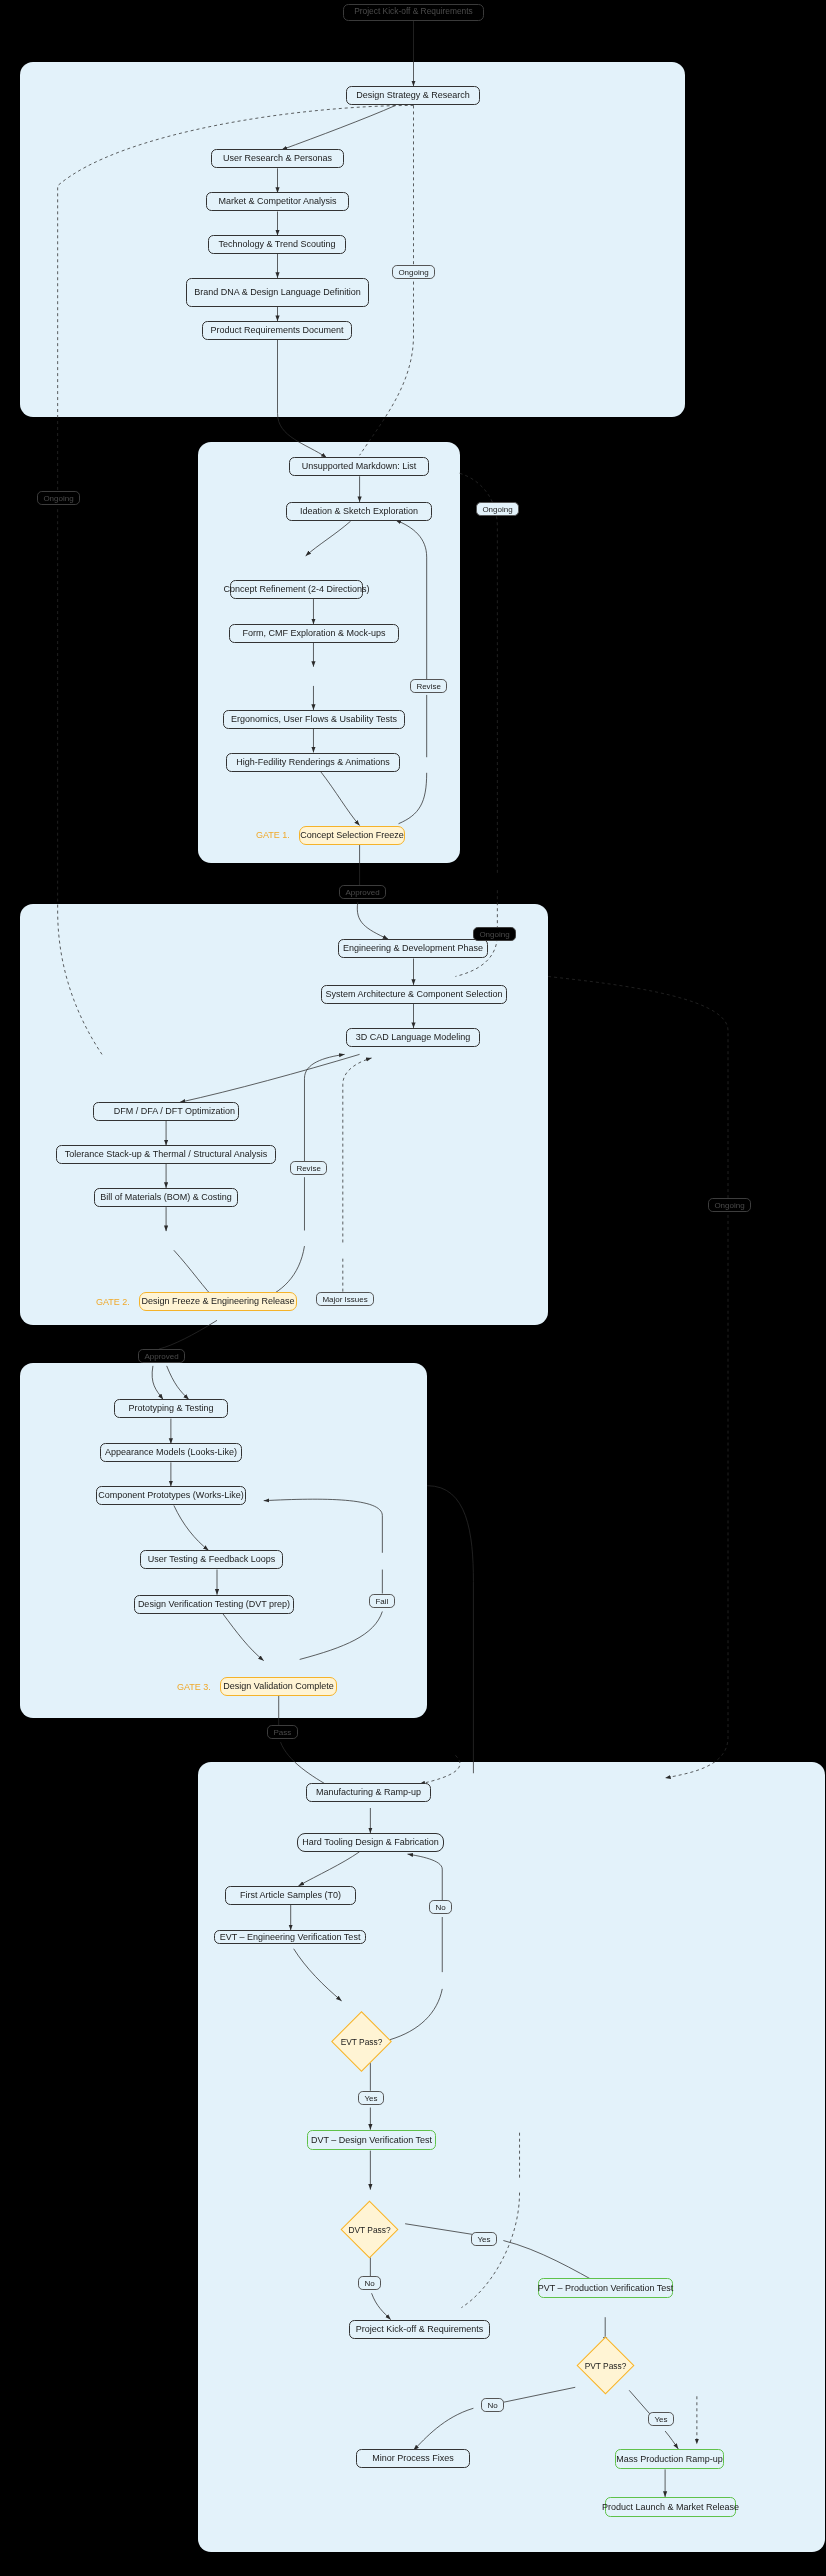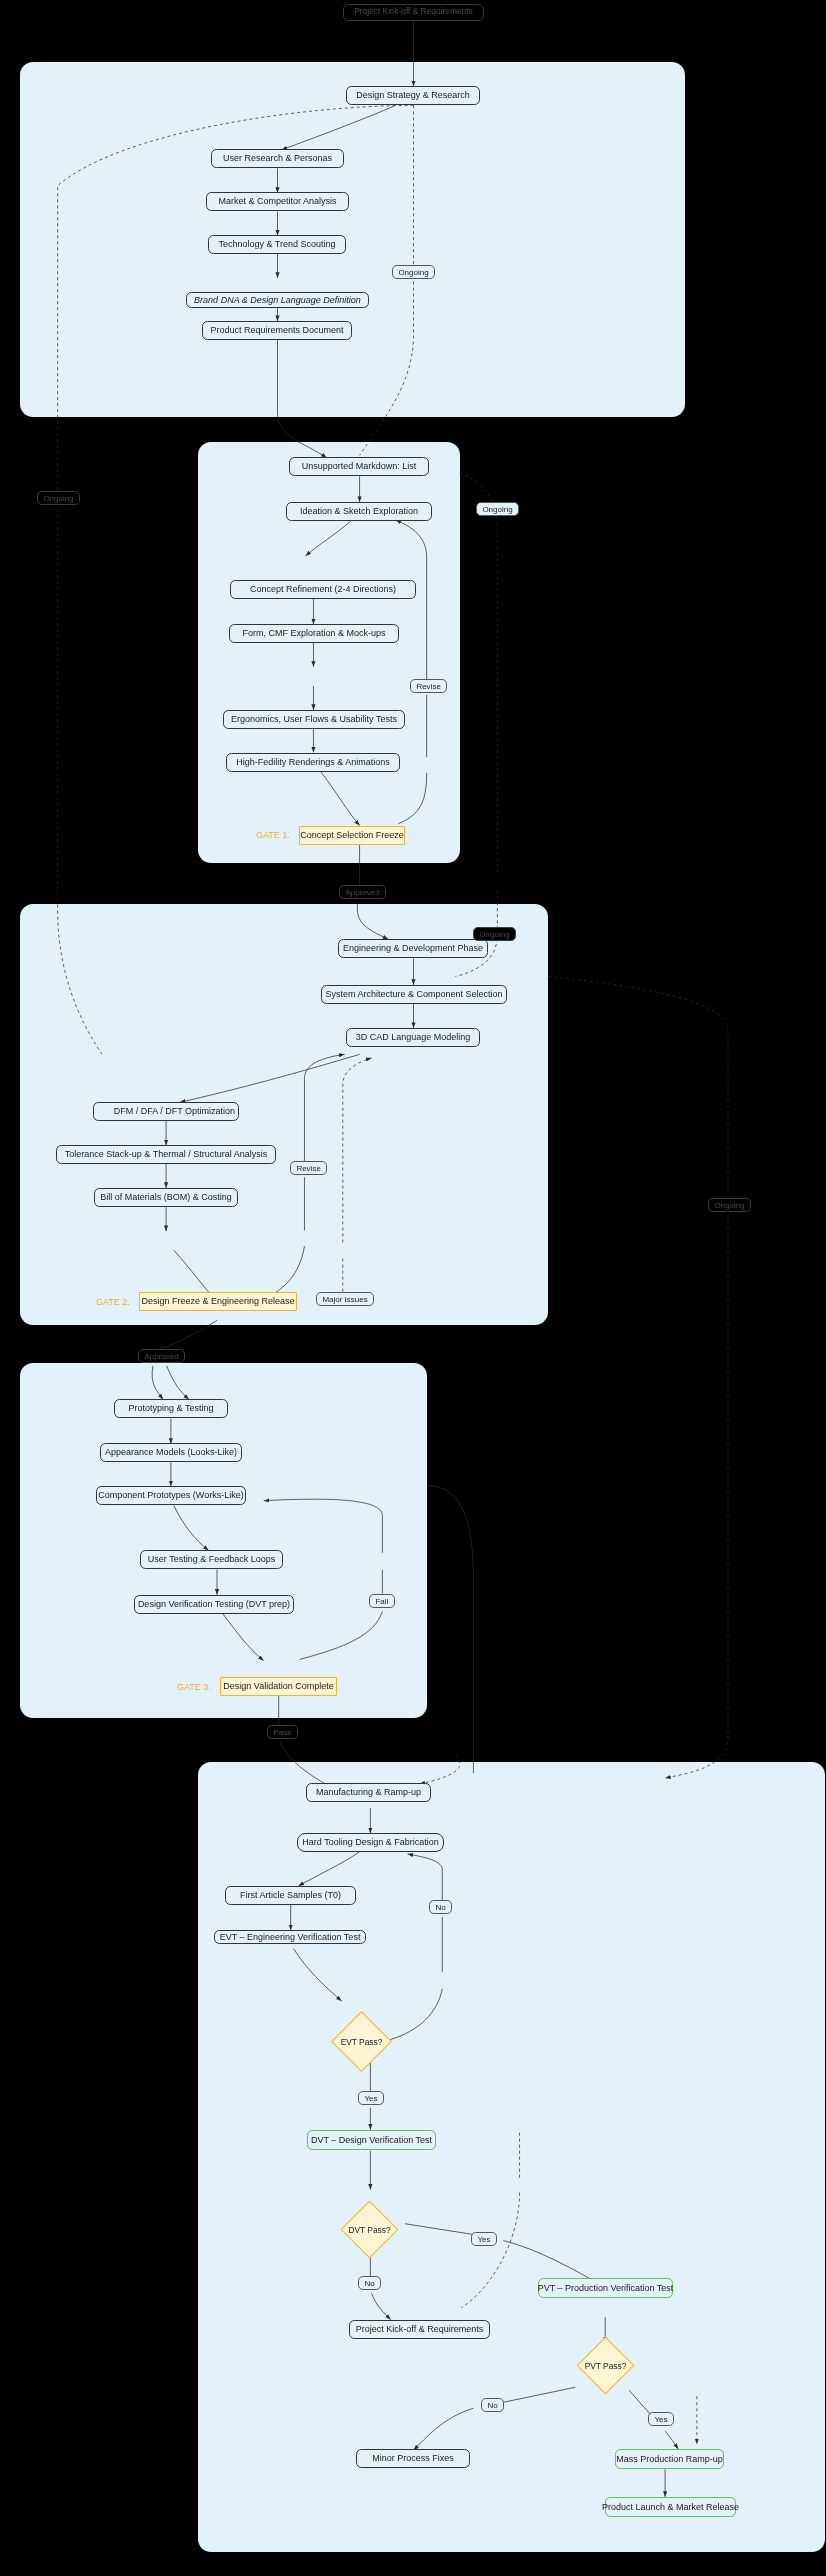--- a/index.html
+++ b/index.html
@@ -5,21 +5,21 @@
   html,body{margin:0;padding:0;background:#000;}
   body{font-family:"Liberation Sans", sans-serif;}
   #stage{position:relative;width:827px;height:2576px;background:#000;overflow:hidden;}
   svg#wire{position:absolute;left:0;top:0;width:827px;height:2576px;pointer-events:none;}
   .cluster{position:absolute;background:#e3f2fa;border-radius:13px;}
   .node{position:absolute;box-sizing:border-box;display:flex;align-items:center;
         justify-content:center;text-align:center;border:0.8px solid #333;
         border-radius:5.4px;background:#e3f2fa;color:#1b1b1b;font-size:9px;
         line-height:1.15;padding:0 7.2px;white-space:nowrap;}
   .node.root{background:#000;border-color:#3a3a3a;color:#4b4b4b;}
-  .node.gate{background:#fff4d4;border:1.3px solid #f5b32a;border-radius:1px;color:#1b1b1b;}
+  .node.gate{background:#fff4d4;border:1.3px solid #f5b32a;border-radius:7px;color:#1b1b1b;}
   .node.green{background:#e3f2fa;border:1.3px solid #5fc24a;}
   .gatetag{position:absolute;color:#f0a92b;font-size:9px;white-space:nowrap;
            display:flex;align-items:center;}
   .edgelabel{position:absolute;box-sizing:border-box;display:flex;align-items:center;
              justify-content:center;border:0.7px solid #555;border-radius:4.8px;
              background:#e3f2fa;color:#222;font-size:8px;padding:0 5.4px;
              white-space:nowrap;height:14.4px;}
   .edgelabel.dark{background:#000;border-color:#3d3d3d;color:#4a4a4a;}
   .diamond{position:absolute;}
   .diamond .dshape{width:100%;height:100%;background:#fff4d4;border:1.3px solid #f5b32a;
@@ -161,27 +161,27 @@
       <path d="M867,3560 L867,3640" stroke-dasharray="5,5"></path>
     </g>
   </svg>
 
   <div class="node root" style="left:343px;top:3.6px;width:141px;height:17.4px;font-size:8.4px;">Project Kick-off &amp; Requirements</div>
 
   <div class="node" style="left:346px;top:86px;width:134px;height:19px;">Design Strategy &amp; Research</div>
   <div class="node" style="left:211px;top:149px;width:133px;height:19px;">User Research &amp; Personas</div>
   <div class="node" style="left:206px;top:192px;width:143px;height:19px;">Market &amp; Competitor Analysis</div>
   <div class="node" style="left:208px;top:235px;width:138px;height:19px;">Technology &amp; Trend Scouting</div>
-  <div class="node" style="left:186px;top:292px;width:183px;height:16px;font-style:italic;">Brand DNA &amp; Design Language Definition</div>
+  <div class="node" style="left:186px;top:278px;width:183px;height:29px;">Brand DNA &amp; Design Language Definition</div>
   <div class="node" style="left:202px;top:321px;width:150px;height:19px;">Product Requirements Document</div>
   <div class="edgelabel" style="left:392px;top:265px;">Ongoing</div>
 
   <div class="node" style="left:289px;top:457px;width:140px;height:19px;">Unsupported Markdown: List</div>
   <div class="node" style="left:286px;top:502px;width:146px;height:19px;">Ideation &amp; Sketch Exploration</div>
-  <div class="node" style="left:230px;top:580px;width:186px;height:19px;">Concept Refinement (2-4 Directions)</div>
+  <div class="node" style="left:230px;top:580px;width:133px;height:19px;">Concept Refinement (2-4 Directions)</div>
   <div class="node" style="left:229px;top:624px;width:170px;height:19px;">Form, CMF Exploration &amp; Mock-ups</div>
   <div class="node" style="left:223px;top:710px;width:182px;height:19px;">Ergonomics, User Flows &amp; Usability Tests</div>
   <div class="node" style="left:226px;top:753px;width:174px;height:19px;">High-Fedility Renderings &amp; Animations</div>
   <div class="node gate" style="left:299px;top:826px;width:106px;height:19px;">Concept Selection Freeze</div>
   <div class="gatetag" style="left:256px;top:830px;">GATE 1.</div>
   <div class="edgelabel" style="left:410px;top:679px;">Revise</div>
   <div class="edgelabel" style="left:476px;top:502px;">Ongoing</div>
 
   <div class="edgelabel dark" style="left:339px;top:885px;">Approved</div>
 

